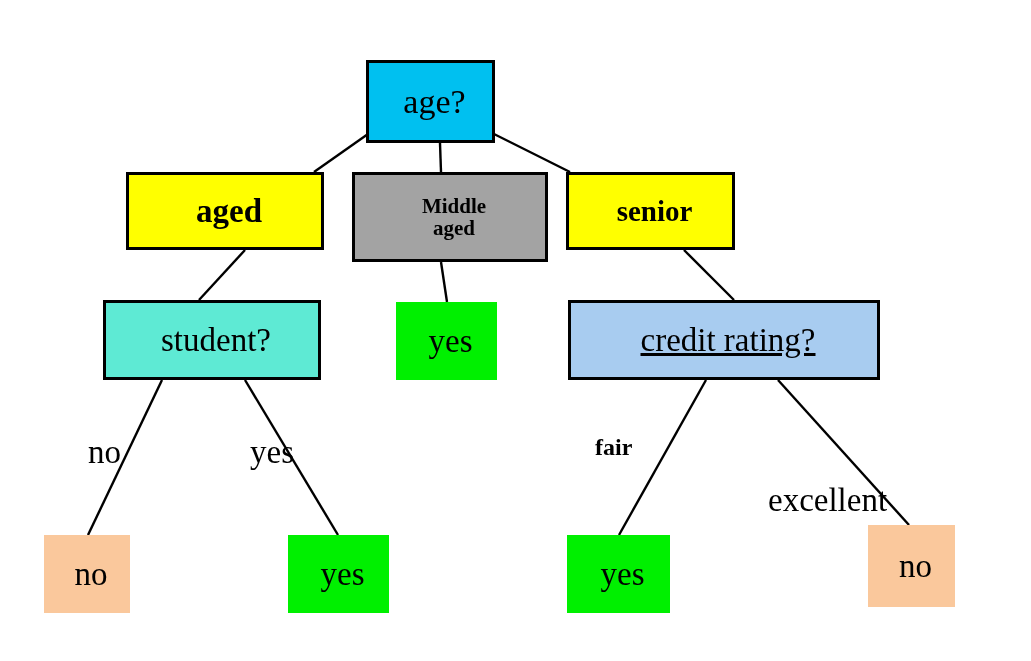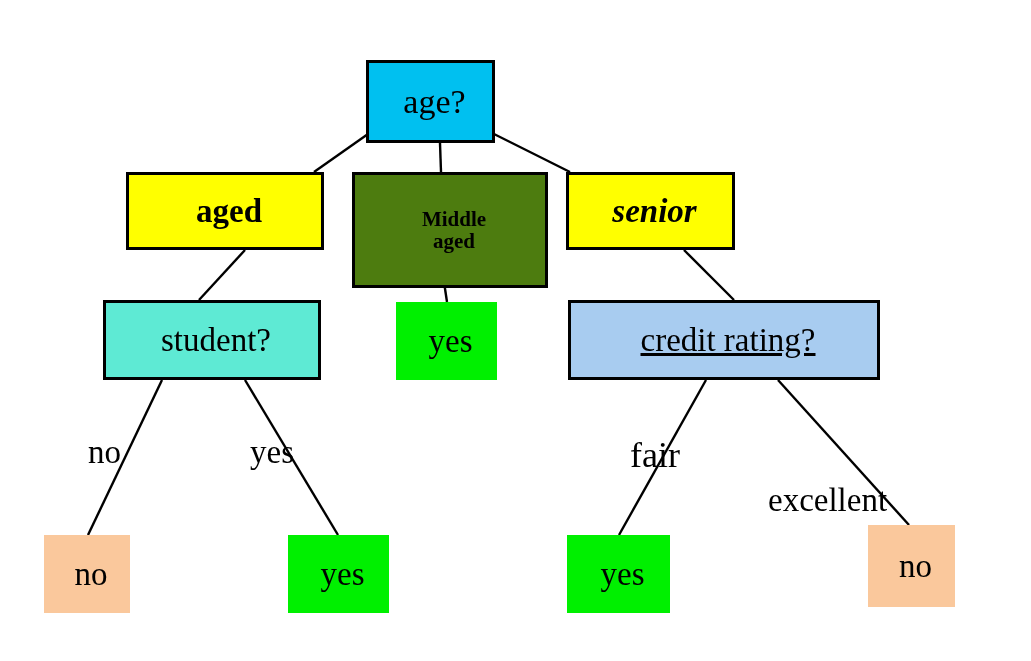--- a/index.html
+++ b/index.html
@@ -73,24 +73,24 @@
       <line x1="778" y1="380" x2="909" y2="525" stroke="#000000" stroke-width="2.4"></line>
     </svg>
 
   <div id="node-layer">
       <div class="node bordered" style="left: 366px; top: 60px; width: 129px; height: 83px; background: rgb(0, 192, 240); font-size: 34px; font-weight: normal;">
         <span class="nlabel t-reg">age?</span>
       </div>
       <div class="node bordered" style="left: 126px; top: 172px; width: 198px; height: 78px; background: rgb(255, 255, 0); font-size: 33px; font-weight: bold;">
         <span class="nlabel t-bold">aged</span>
       </div>
-      <div class="node bordered" style="left: 352px; top: 172px; width: 196px; height: 116px; background: #4d7c0f; font-size: 21px; font-weight: bold;">
+      <div class="node bordered" style="left: 352px; top: 172px; width: 196px; height: 90px; background: #a3a3a3; font-size: 21px; font-weight: bold;">
         <span class="nlabel t-bold">Middle<br>aged</span>
       </div>
-      <div class="node bordered" style="left: 566px; top: 172px; width: 169px; height: 78px; background: rgb(255, 255, 0); font-size: 33px; font-weight: bold; font-style: italic;">
+      <div class="node bordered" style="left: 566px; top: 172px; width: 169px; height: 78px; background: rgb(255, 255, 0); font-size: 29px; font-weight: bold;">
         <span class="nlabel t-bold">senior</span>
       </div>
       <div class="node bordered" style="left: 103px; top: 300px; width: 218px; height: 80px; background: #5eead4; font-size: 33px; font-weight: normal;">
         <span class="nlabel t-reg">student?</span>
       </div>
       <div class="node leaf" style="left: 396px; top: 302px; width: 101px; height: 78px; background: rgb(0, 240, 0); font-size: 33px; font-weight: normal;">
         <span class="nlabel t-reg">yes</span>
       </div>
       <div class="node bordered" style="left: 568px; top: 300px; width: 312px; height: 80px; background: rgb(168, 204, 240); font-size: 33px; font-weight: normal; text-decoration: underline;">
         <span class="nlabel t-reg">credit rating?</span>
@@ -105,17 +105,17 @@
         <span class="nlabel t-reg">yes</span>
       </div>
       <div class="node leaf" style="left: 868px; top: 525px; width: 87px; height: 82px; background: rgb(250, 200, 156); font-size: 33px; font-weight: normal;">
         <span class="nlabel t-reg">no</span>
       </div>
     </div>
 
   <div id="edge-label-layer">
       <div class="edge-label" style="left: 88px; top: 434px; font-size: 33px;">no</div>
       <div class="edge-label" style="left: 250px; top: 434px; font-size: 33px;">yes</div>
-      <div class="edge-label" style="left: 630px; top: 434px; font-size: 36px;">fair</div>
+      <div class="edge-label" style="left: 595px; top: 434px; font-size: 24px; font-weight: bold;">fair</div>
       <div class="edge-label" style="left: 768px; top: 434px; font-size: 33px; margin-top: 48px;">excellent</div>
     </div>
 
 </div>
 
 </body></html>

